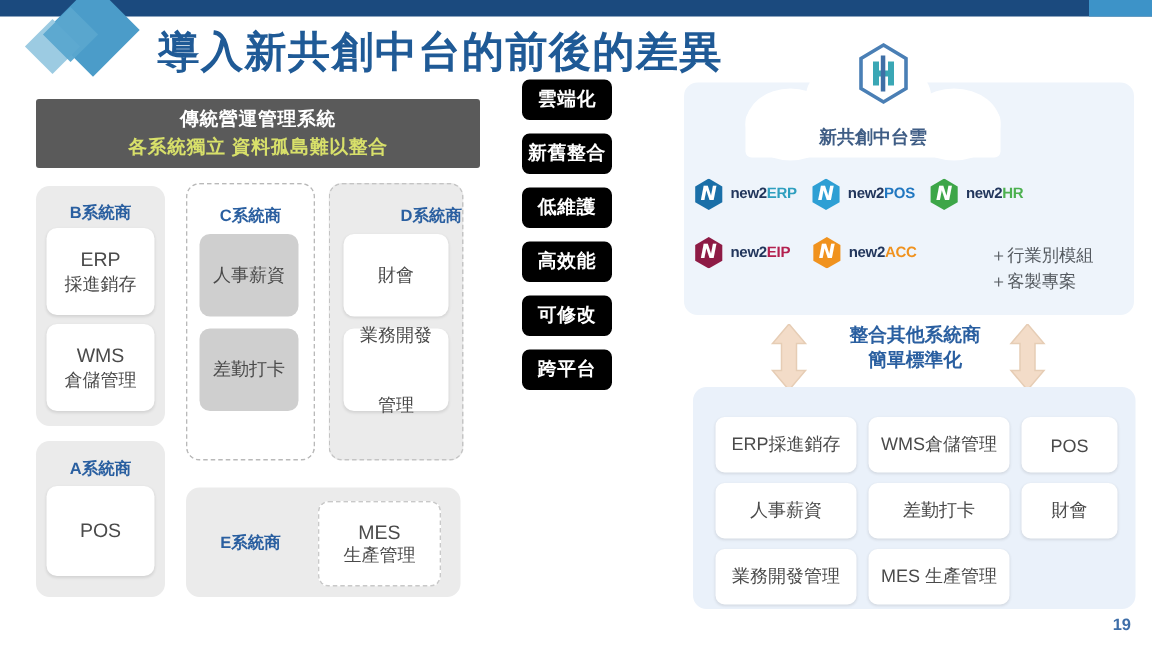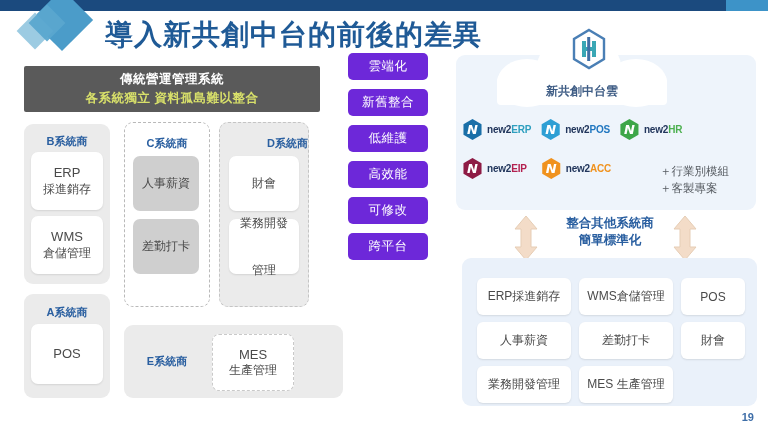--- a/index.html
+++ b/index.html
@@ -55,24 +55,24 @@
     font-size:12px;color:#4a4a4a;line-height:1.25;text-align:center;
   }
   .mod.white{background:#ffffff;box-shadow:0 1px 2px rgba(0,0,0,.10);}
   .mod.grey{background:#cfcfcf;}
   .mod.dashed-white{background:#ffffff;border:1.4px dashed #c9c9c9;}
   .mod .big{font-size:13px;}
 
   
   #tags{position:absolute;left:348px;top:53px;width:86px;}
   .tag{
-    width:80px;height:27px;margin-bottom:9px;
-    background:#6d28d9;border-radius:5px;
+    width:60px;height:27px;margin-bottom:9px;
+    background:#000000;border-radius:5px;
     display:flex;align-items:center;justify-content:center;
-    color:#ffffff;font-size:12.5px;font-weight:normal;letter-spacing:.5px;
+    color:#ffffff;font-size:12.5px;font-weight:bold;letter-spacing:.5px;
   }
 
   
   #cloud-card{
     position:absolute;left:456px;top:55px;width:300px;height:155px;
     background:#eef4fb;border-radius:9px;
   }
   #cloud-shape{
     position:absolute;left:497px;top:33px;width:170px;height:72px;
   }
@@ -176,21 +176,21 @@
     </div>
   </div>
 
   <div class="vendor-box solid" style="left:0;top:172px;width:86px;height:104px;">
     <div class="vendor-label" style="top:11px;">A系統商</div>
     <div class="mod white" style="left:7px;top:30px;width:72px;height:60px;">
       <span class="big">POS</span>
     </div>
   </div>
 
-  <div class="vendor-box solid" style="left:100px;top:203px;width:183px;height:73px;padding-left:36px;">
+  <div class="vendor-box solid" style="left:100px;top:203px;width:183px;height:73px;">
     <div class="vendor-label" style="left:0;top:29px;width:86px;">E系統商</div>
     <div class="mod dashed-white" style="left:88px;top:9px;width:80px;height:55px;">
       <span class="big">MES</span>
       <span>生產管理</span>
     </div>
   </div>
 </div>
 
 <div id="tags">
   <div class="tag">雲端化</div>

